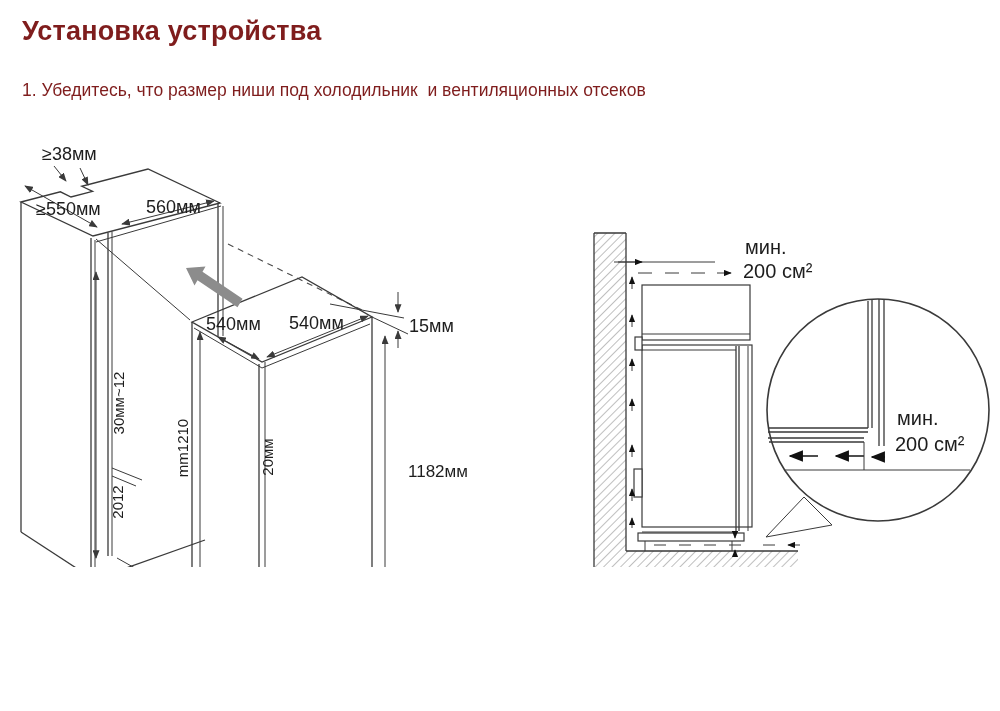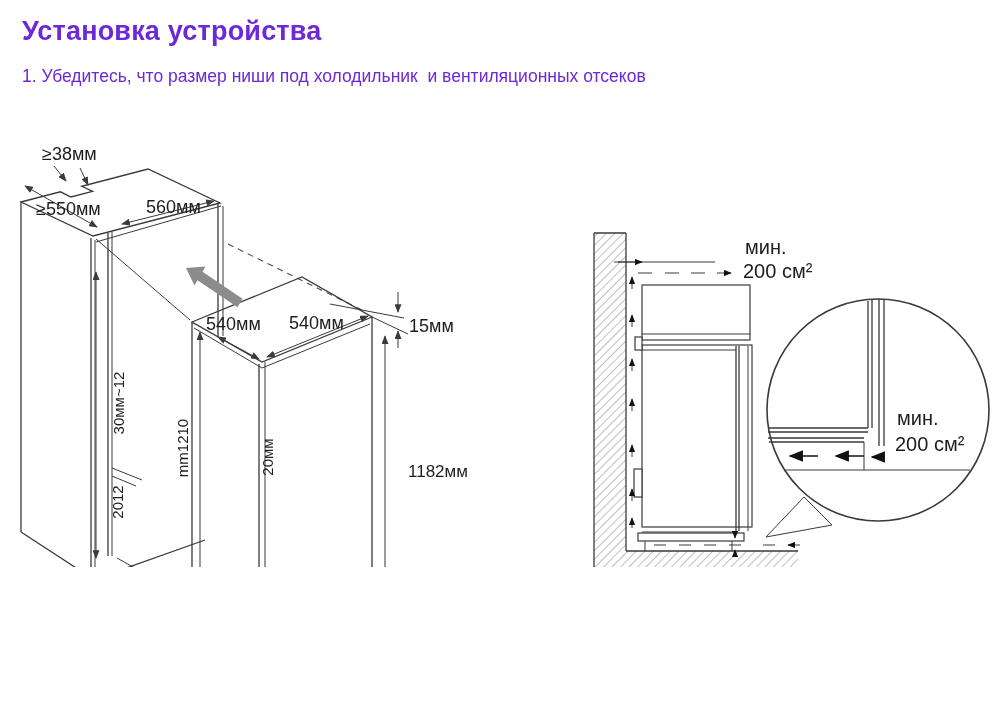--- a/index.html
+++ b/index.html
@@ -1,19 +1,19 @@
 <!DOCTYPE html>
 <html><head>
 <meta charset="utf-8">
 <style>
   html,body{margin:0;padding:0;background:#fff;}
   .page{position:relative;width:1000px;height:567px;background:#fff;overflow:hidden;
-        font-family:"Liberation Sans",sans-serif;color:#6d28d9;}
+        font-family:"Liberation Sans",sans-serif;color:#7f1d1d;}
   .title{position:absolute;left:22px;top:16px;font-size:27px;font-weight:bold;letter-spacing:.2px;}
-  .para{position:absolute;left:22px;top:64px;font-size:17.5px;line-height:25px;white-space:pre-wrap;}
+  .para{position:absolute;left:22px;top:78px;font-size:17.5px;line-height:25px;white-space:pre-wrap;}
   svg{position:absolute;}
   svg text{font-family:"Liberation Sans",sans-serif;fill:#1d1d1d;}
   .dl{font-size:18px;}           
   .dm{font-size:17px;}
   .dr{font-size:15px;}           
   .vl{font-size:20px;}           
   .ln{stroke:#3a3a3a;stroke-width:1.3;fill:none;}
   .lt{stroke:#3a3a3a;stroke-width:1;fill:none;}
   .ld{stroke:#4a4a4a;stroke-width:1.1;fill:none;stroke-dasharray:6 5;}
   .wf{fill:#fff;stroke:#3a3a3a;stroke-width:1.2;}

